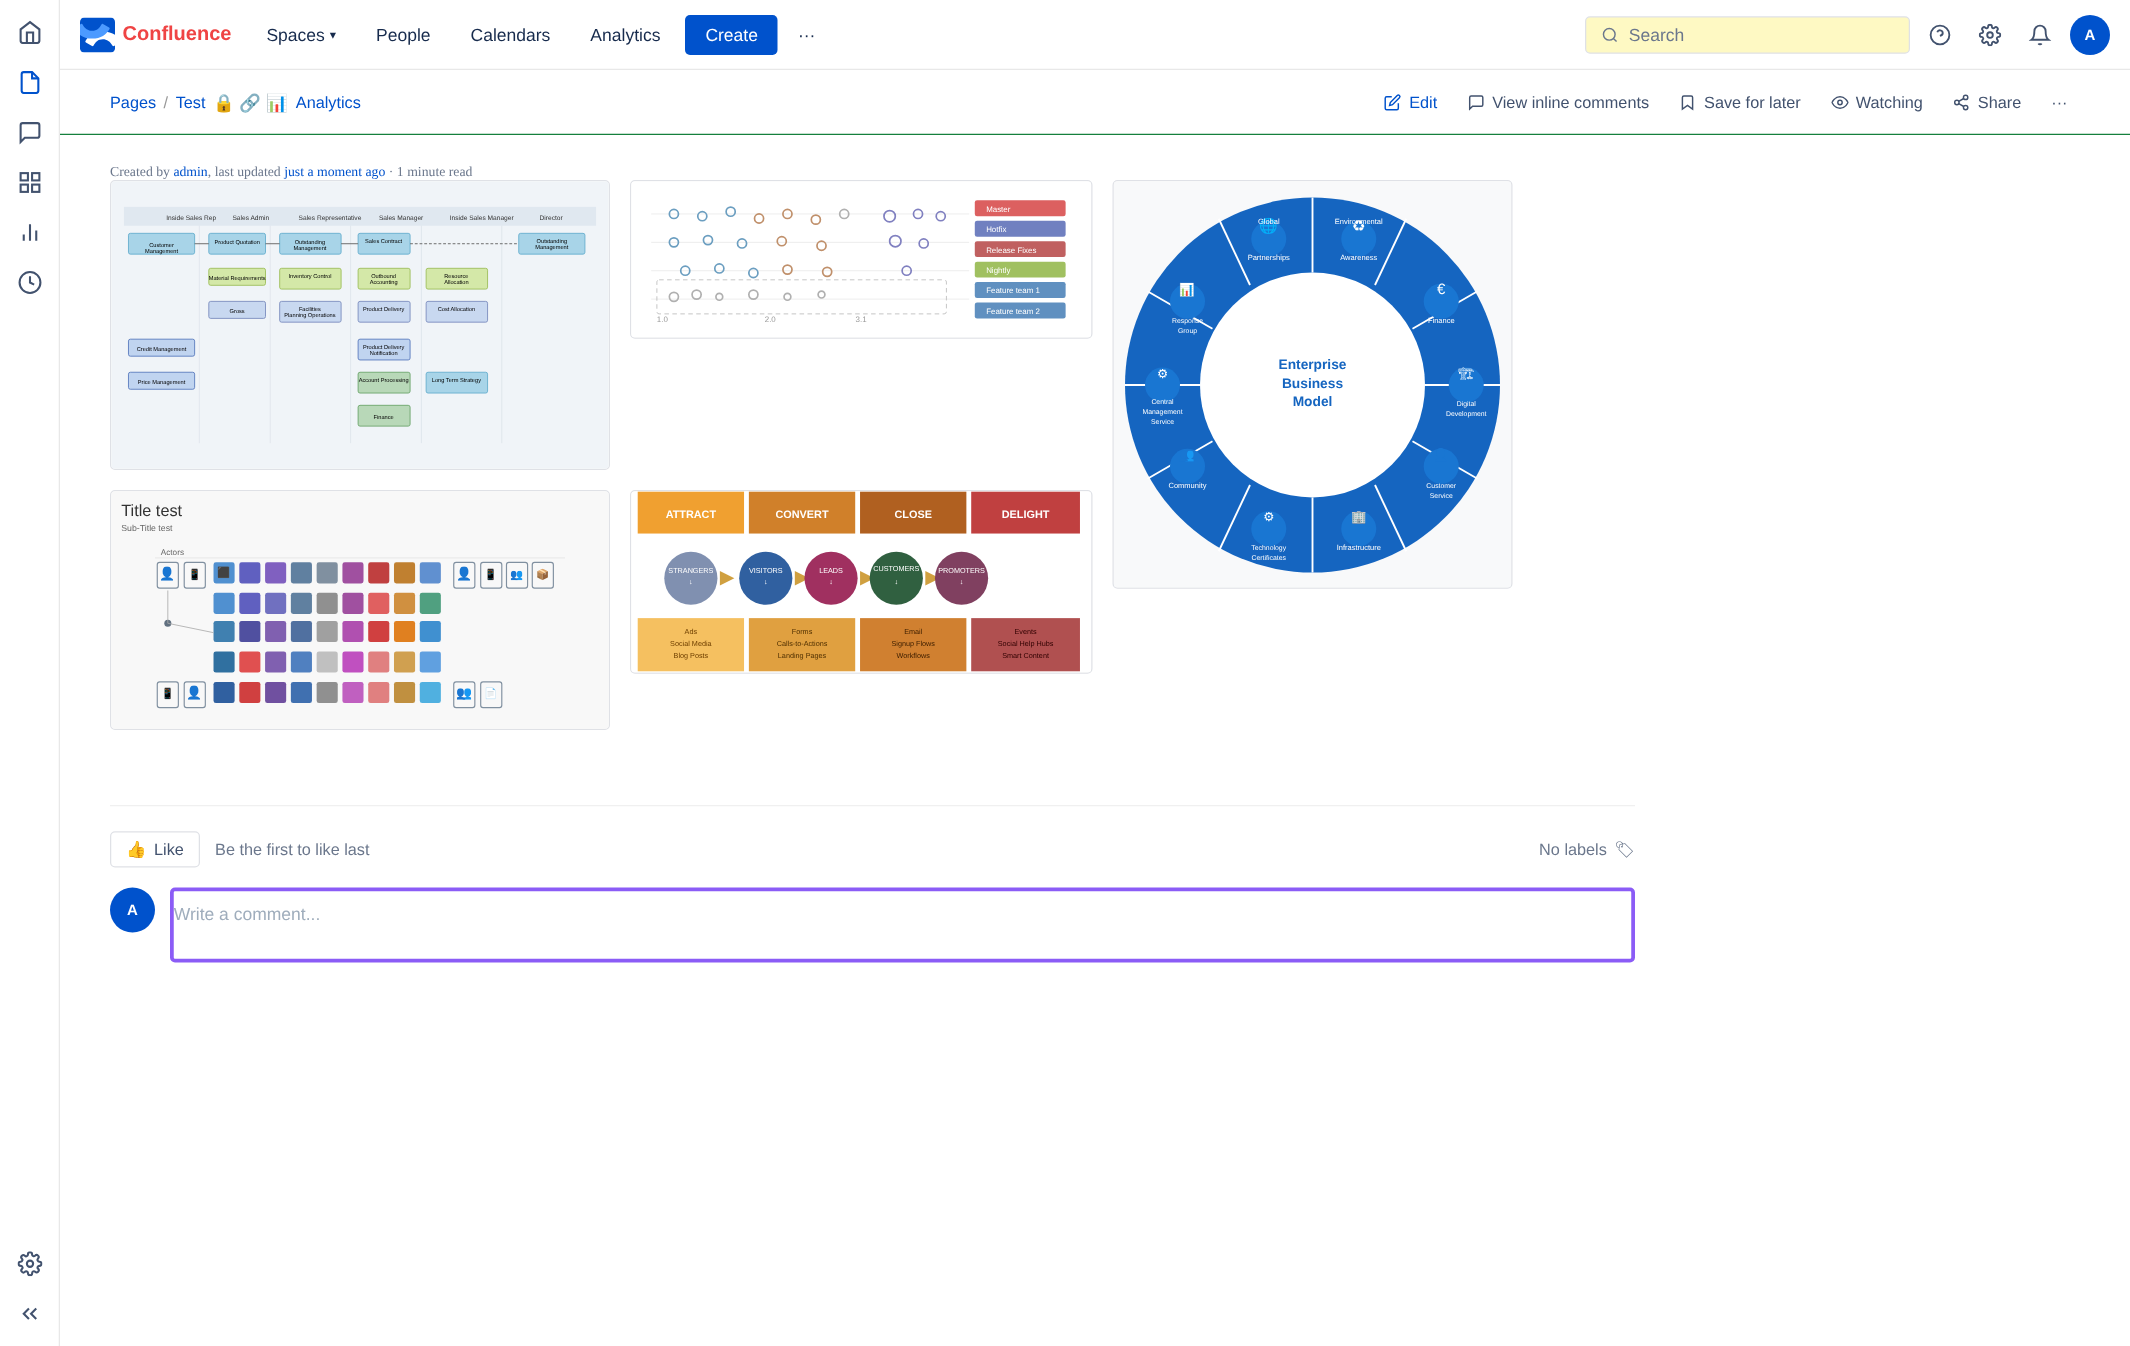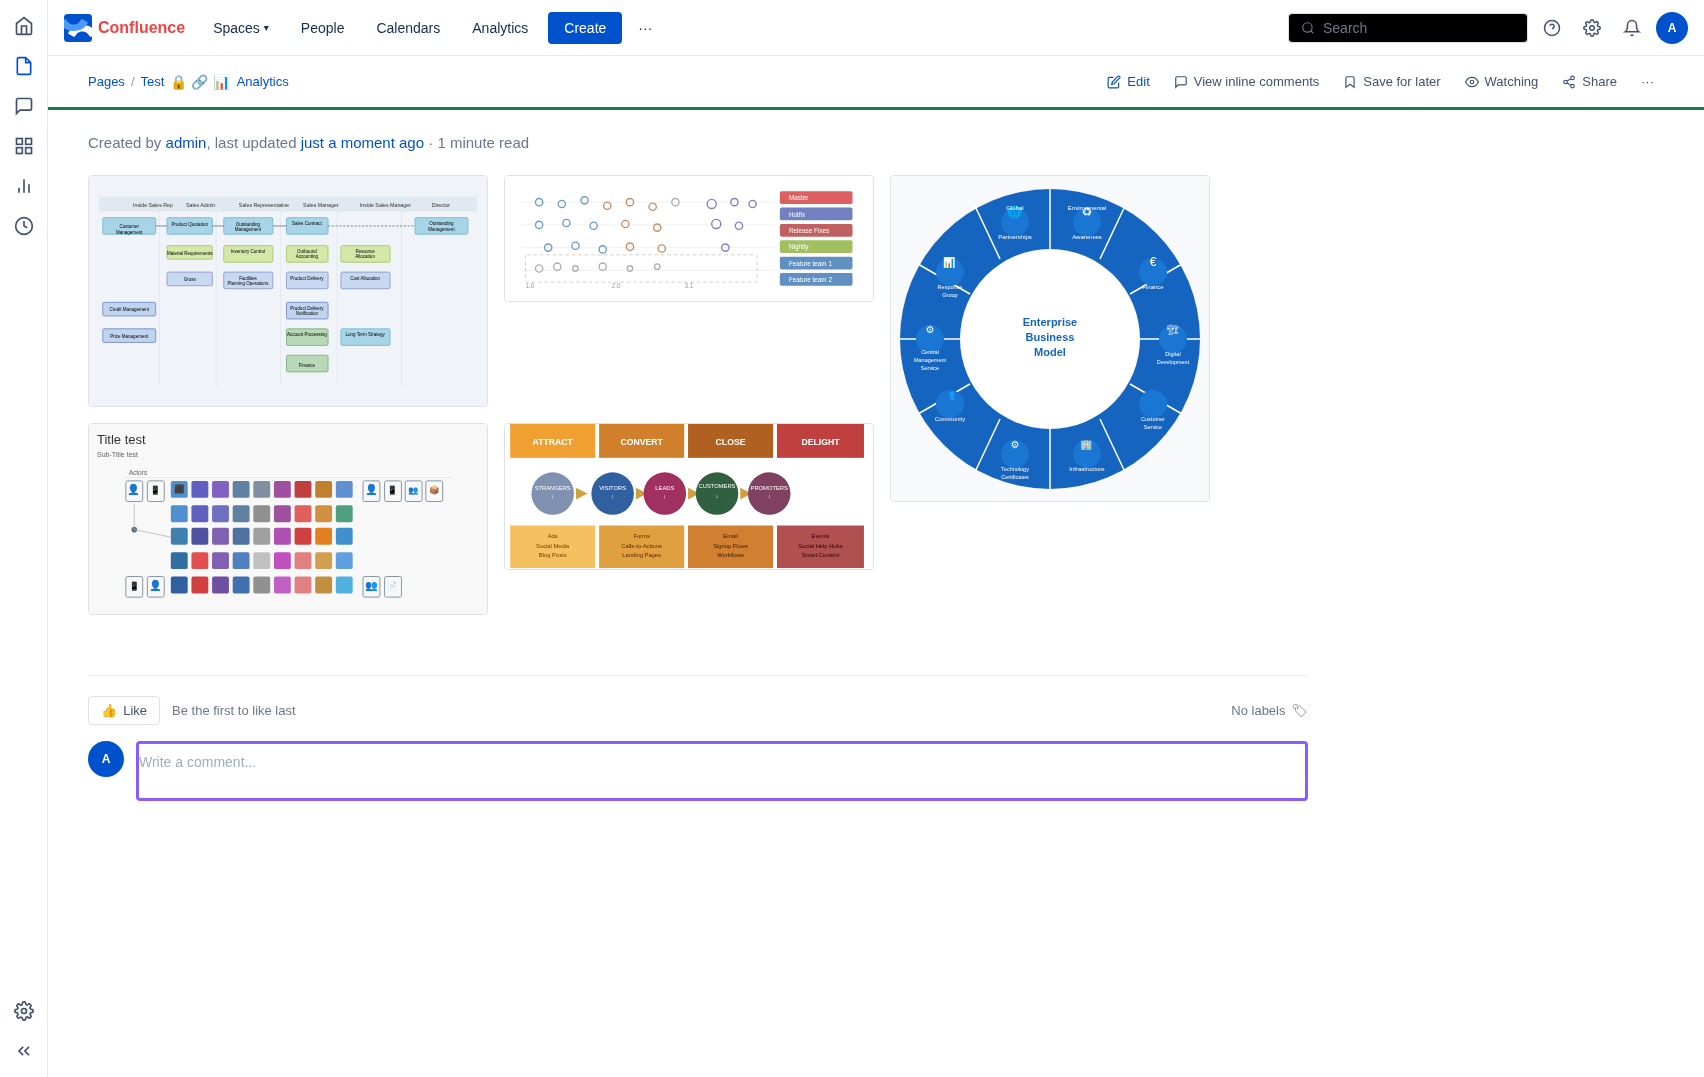--- a/index.html
+++ b/index.html
@@ -94,26 +94,26 @@
     }
     .nav-right {
       margin-left: auto;
       display: flex;
       align-items: center;
       gap: 8px;
     }
     .search-box {
       display: flex;
       align-items: center;
-      background: #000000;
+      background: #fef9c3;
       border: 1px solid #dfe1e6;
       border-radius: 4px;
       padding: 6px 12px;
       gap: 8px;
-      width: 240px;
+      width: 260px;
       cursor: text;
     }
     .icon-btn {
       width: 32px;
       height: 32px;
       display: flex;
       align-items: center;
       justify-content: center;
       border-radius: 50%;
       cursor: pointer;
@@ -140,21 +140,21 @@
       overflow-y: auto;
       padding: 0;
     }
 
     
     .page-toolbar {
       display: flex;
       align-items: center;
       justify-content: space-between;
       padding: 12px 40px;
-      border-bottom: 3px solid #15803d;
+      border-bottom: 1px solid #15803d;
     }
     .breadcrumb {
       display: flex;
       align-items: center;
       gap: 6px;
       font-size: 13px;
       color: #42526e;
     }
     .breadcrumb a { color: #0052cc; text-decoration: none; }
     .breadcrumb-sep { color: #999; }
@@ -185,23 +185,23 @@
       padding: 24px 40px 40px;
       max-width: 1300px;
     }
     .page-title {
       font-size: 28px;
       font-weight: 700;
       color: #172b4d;
       margin-bottom: 8px;
     }
     .page-meta {
-      font-size: 15px;
+      font-size: 11px;
       color: #6b778c;
-      margin-bottom: 24px;
+      font-family: Liberation Serif, serif;
     }
     .page-meta a { color: #0052cc; text-decoration: none; }
     .diagram-card {
       border: 1px solid #dfe1e6;
       border-radius: 4px;
       overflow: hidden;
       background: #fff;
       cursor: pointer;
     }
     .like-btn {

